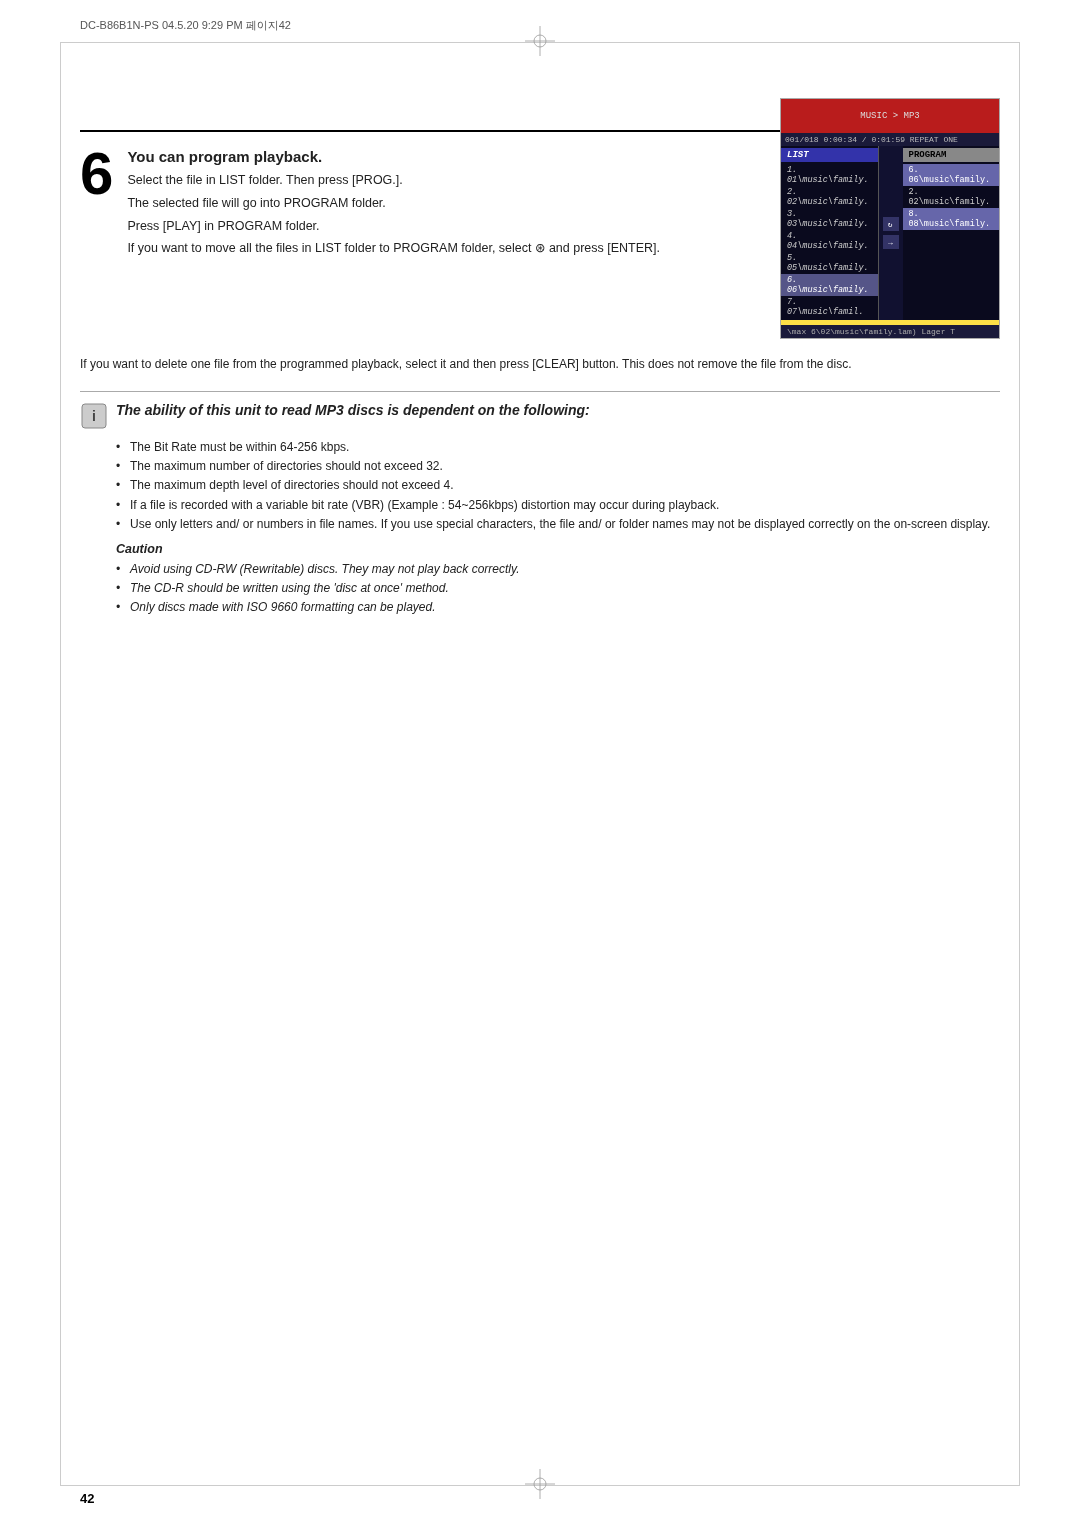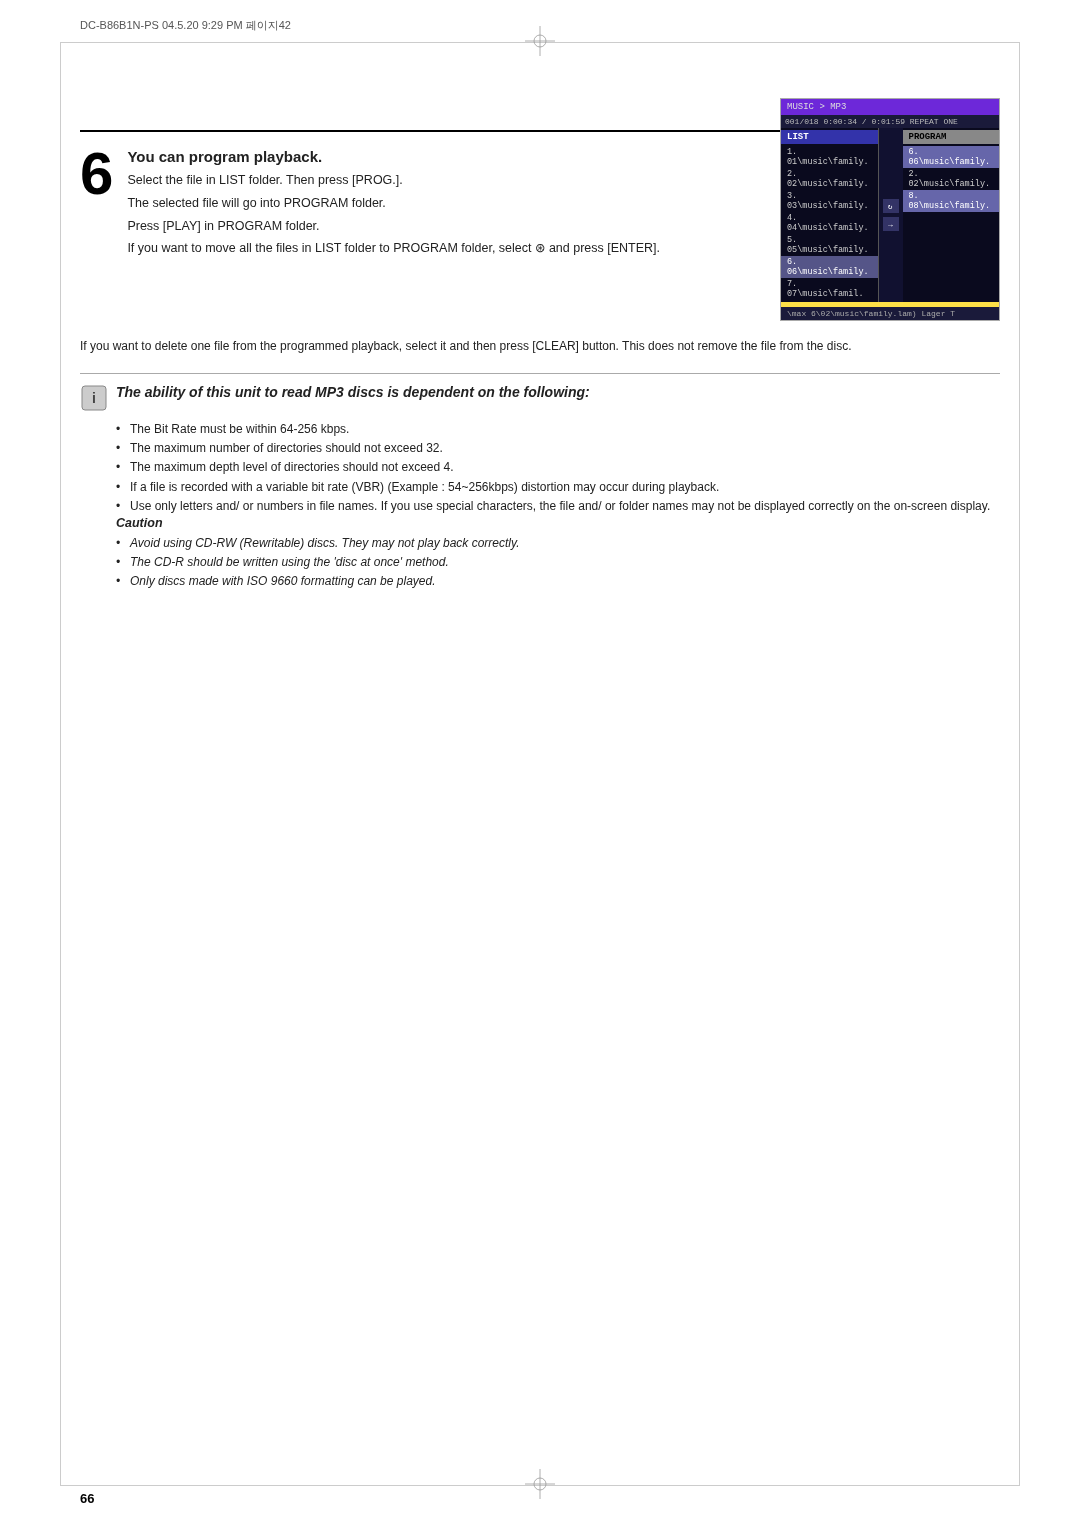--- a/index.html
+++ b/index.html
@@ -146,37 +146,38 @@
       margin-top: -50px;
       border: 1px solid #aaa;
       background: #1a1a2e;
       color: #fff;
       font-size: 9.5px;
       width: 220px;
       font-family: 'Courier New', monospace;
     }
 
     .screen-header {
-      background: #6d28d9;
-      padding: 3px 6px;
+      background: #b91c1c;
+      padding: 12px 6px;
       font-size: 9px;
       color: #ddd;
       display: flex;
-      justify-content: flex-start;
+      justify-content: center;
     }
 
     .screen-body {
       display: flex;
     }
 
     .screen-list {
       flex: 1;
       background: #0a0a1e;
       padding: 2px 0;
       border-right: 1px solid #555;
+      font-style: italic;
     }
 
     .screen-list-header {
       background: #3333aa;
       color: #fff;
       padding: 2px 6px;
       font-size: 9px;
       font-weight: bold;
       margin-bottom: 2px;
     }
@@ -296,20 +297,21 @@
     .bullet-list li::before {
       content: "•";
       position: absolute;
       left: 0;
     }
 
     .caution-title {
       font-size: 12.5px;
       font-weight: bold;
       font-style: italic;
+      margin-top: 8px;
       margin-left: 36px;
       margin-bottom: 4px;
     }
 
     .caution-list {
       list-style: none;
       padding: 0;
       margin-left: 36px;
     }
 
@@ -448,13 +450,13 @@
     <div class="caution-title">Caution</div>
     <ul class="caution-list">
       <li>Avoid using CD-RW (Rewritable) discs. They may not play back correctly.</li>
       <li>The CD-R should be written using the 'disc at once' method.</li>
       <li>Only discs made with ISO 9660 formatting can be played.</li>
     </ul>
   </div>
 
 </div>
 
-<div class="page-number">66</div>
+<div class="page-number">42</div>
 
 </body></html>

